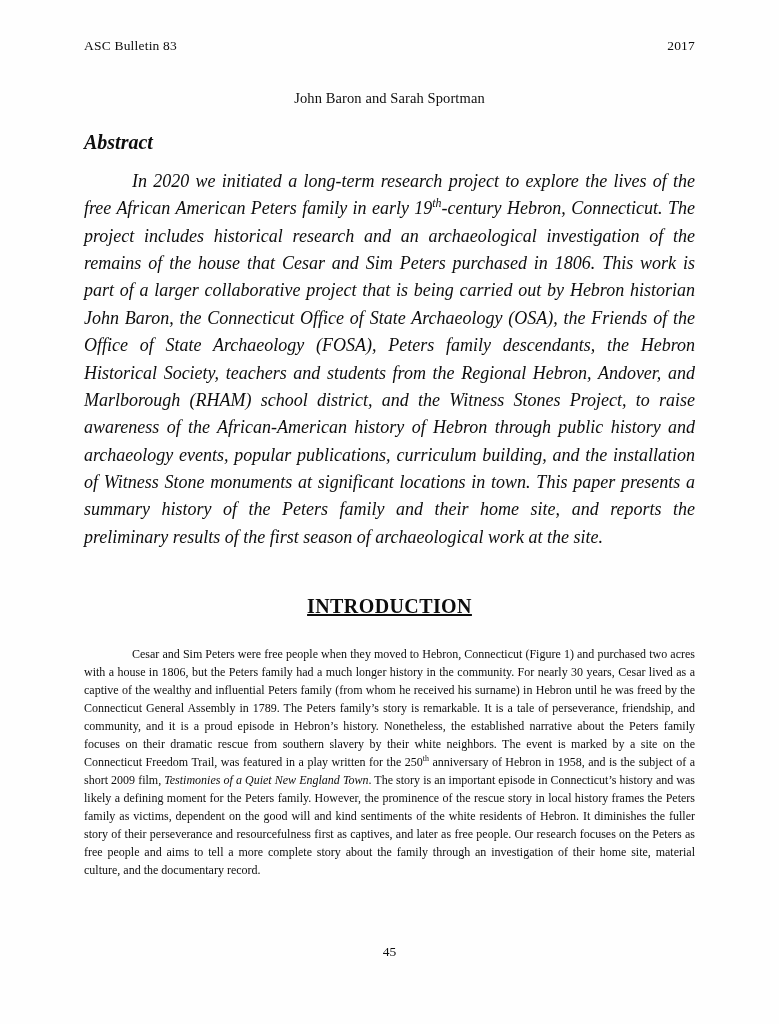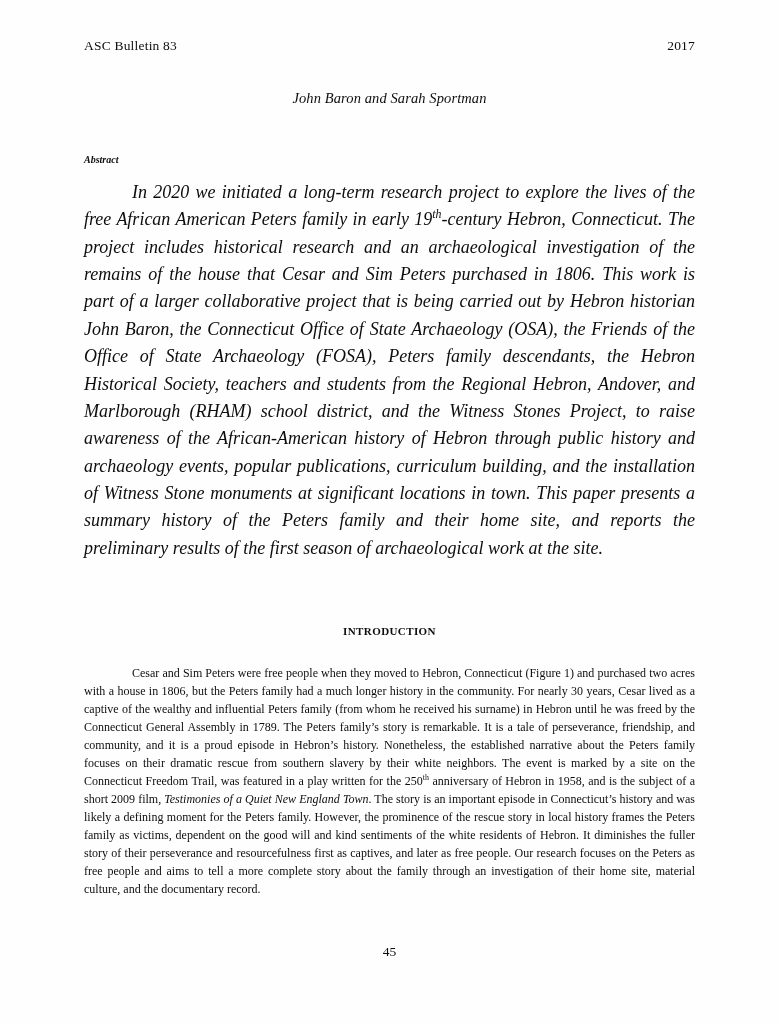--- a/index.html
+++ b/index.html
@@ -39,42 +39,42 @@
     margin: 0 6px 0 6px;
   }
   .doc-title .line {
     display: block;
   }
   .authors {
     text-align: center;
     font-size: 14.5px;
     margin-top: 36px;
     letter-spacing: 0.1px;
-    font-style: italic;
   }
   .abstract-head {
     font-style: italic;
     font-weight: bold;
-    font-size: 10px;
-    margin-top: 47px;
+    font-size: 20px;
+    margin-top: 24px;
   }
   .abstract-body {
     font-style: italic;
     font-size: 18px;
     line-height: 1.52;
     text-align: justify;
     margin-top: 14px;
     text-indent: 48px;
   }
   .section-head {
     text-align: center;
     font-weight: bold;
-    font-size: 11px;
+    font-size: 20px;
     letter-spacing: 0.4px;
-    margin-top: 63px;
+    margin-top: 44px;
+    text-decoration: underline;
   }
   .body-par {
     font-size: 12px;
     line-height: 1.5;
     text-align: justify;
     margin-top: 27px;
     text-indent: 48px;
   }
   .body-par em {
     font-style: italic;

